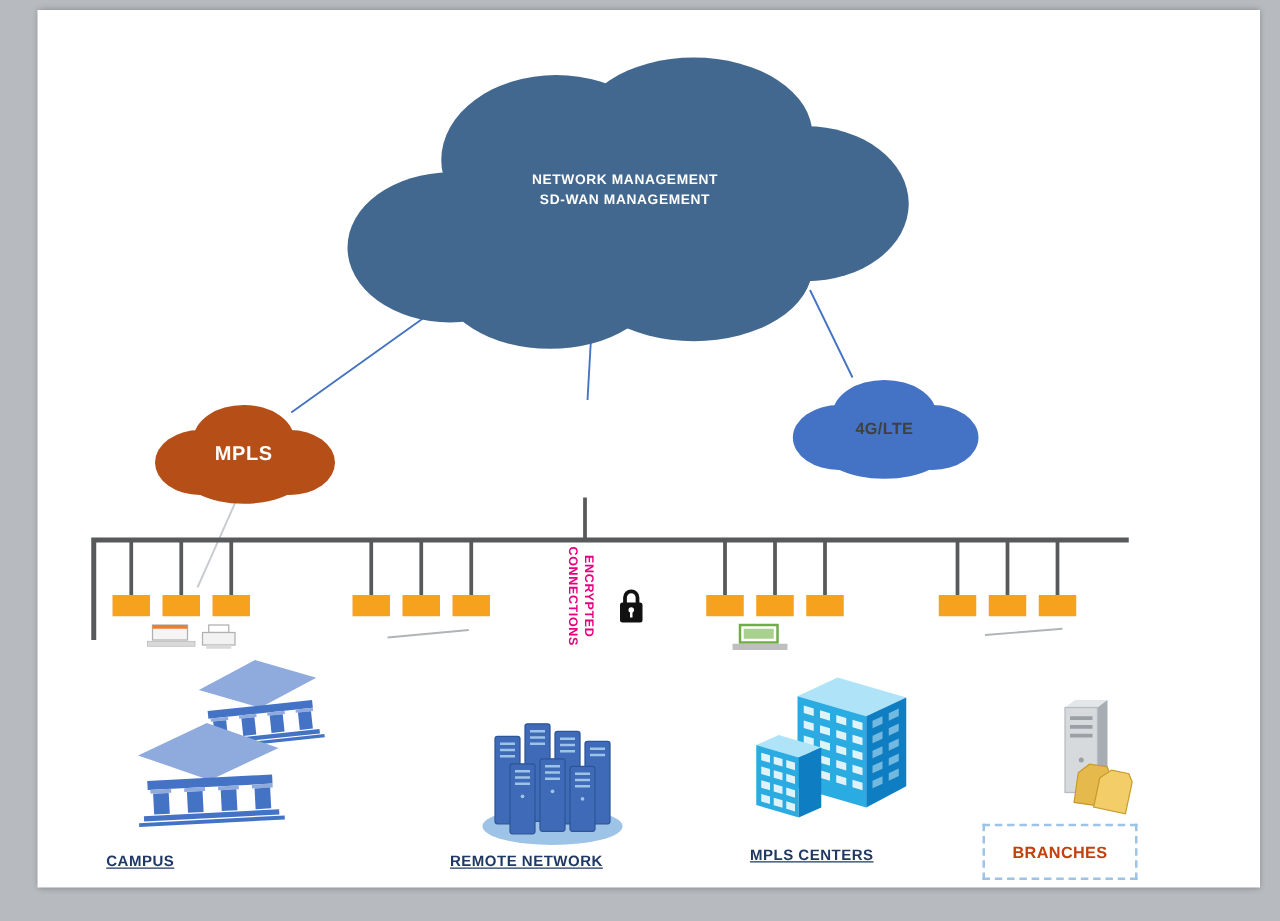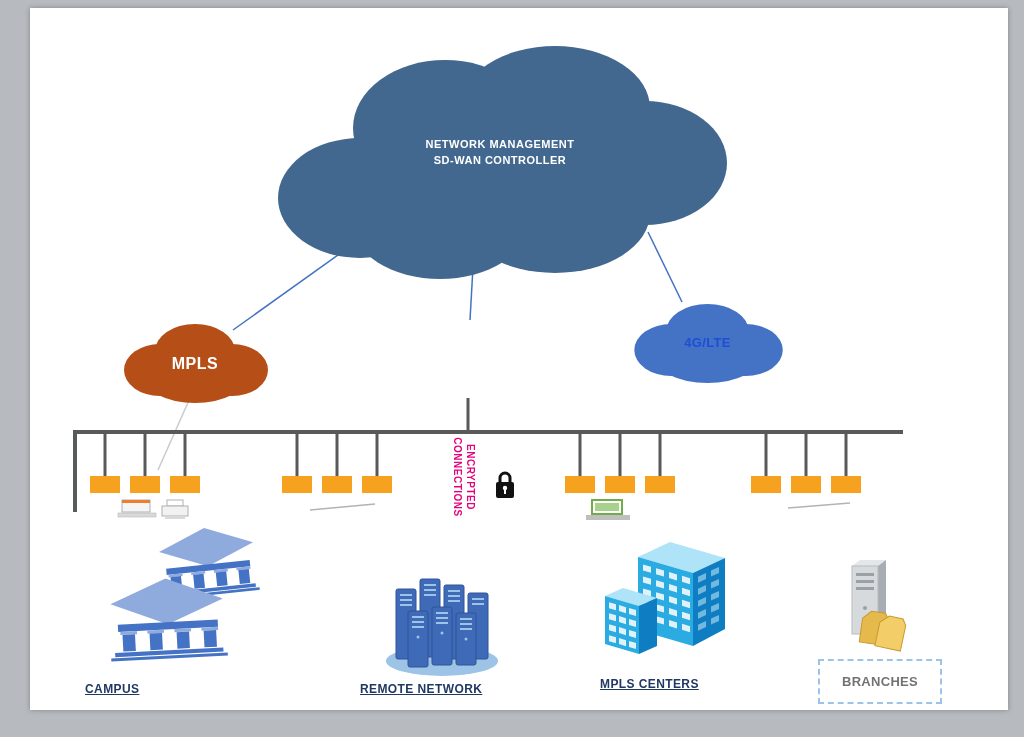--- a/index.html
+++ b/index.html
@@ -4,29 +4,29 @@
 <style>
   html,body{margin:0;padding:0;background:#b7bbbf;font-family:"Liberation Sans",sans-serif;}
   .stage{position:relative;width:1024px;height:737px;overflow:hidden;background:#b7bbbf;}
   .slide{position:absolute;left:30px;top:8px;width:978px;height:702px;background:#ffffff;
          box-shadow:0 0 5px rgba(0,0,0,.3);}
   .abs{position:absolute;}
   .cloud-label{position:absolute;left:0;right:0;text-align:center;font-weight:bold;}
   .ctl-label{top:108px;color:#ffffff;font-size:11px;letter-spacing:.5px;line-height:16px;}
   .mpls-label{top:42px;color:#ffffff;font-size:16px;letter-spacing:.5px;}
   .bb-label{top:28px;color:#2E75B6;font-size:12px;line-height:17px;}
-  .lte-label{top:42px;color:#1d4ed8;font-size:13px;letter-spacing:.3px;}
+  .lte-label{top:42px;color:#404040;font-size:13px;letter-spacing:.3px;}
   .site-label{position:absolute;font-weight:bold;font-size:12px;color:#1F3864;
               letter-spacing:.4px;text-align:left;text-decoration:underline;}
   .encrypted{position:absolute;left:382px;top:454px;width:100px;height:30px;
              transform:rotate(90deg);text-align:center;color:#E5007E;font-weight:bold;
              font-size:10px;line-height:13px;letter-spacing:.5px;}
-  .branches-box{position:absolute;left:788px;top:651px;width:124px;height:45px;
+  .branches-box{position:absolute;left:756px;top:651px;width:124px;height:45px;
                 border:2px dashed #9DC3E6;display:flex;align-items:center;justify-content:center;
-                color:#737373;font-weight:bold;font-size:13px;letter-spacing:.3px;box-sizing:border-box;}
+                color:#c2410c;font-weight:bold;font-size:13px;letter-spacing:.3px;box-sizing:border-box;}
   svg{display:block;}
 </style>
 </head>
 <body>
 
 <div class="stage">
 <div class="slide">
 
   <svg class="abs" style="left:0;top:0" width="978" height="702">
 
@@ -95,21 +95,21 @@
         <ellipse cx="100" cy="170" rx="82" ry="60"></ellipse>
         <ellipse cx="185" cy="100" rx="92" ry="68"></ellipse>
         <ellipse cx="295" cy="80" rx="95" ry="62"></ellipse>
         <ellipse cx="385" cy="135" rx="82" ry="62"></ellipse>
         <ellipse cx="295" cy="185" rx="95" ry="60"></ellipse>
         <ellipse cx="180" cy="195" rx="88" ry="56"></ellipse>
       </g>
     </svg>
     <div class="cloud-label ctl-label">
       <div>NETWORK MANAGEMENT</div>
-      <div>SD-WAN CONTROLLER</div>
+      <div>SD-WAN MANAGEMENT</div>
     </div>
   </div>
 
   <div class="abs" style="left:85px;top:305px;width:160px;height:95px">
     <svg width="160" height="95" viewBox="0 0 160 95" preserveAspectRatio="none">
       <g fill="#B54F17">
         <ellipse cx="45" cy="57" rx="36" ry="26"></ellipse>
         <ellipse cx="80" cy="38" rx="40" ry="27"></ellipse>
         <ellipse cx="117" cy="57" rx="36" ry="26"></ellipse>
         <ellipse cx="80" cy="63" rx="52" ry="27"></ellipse>

